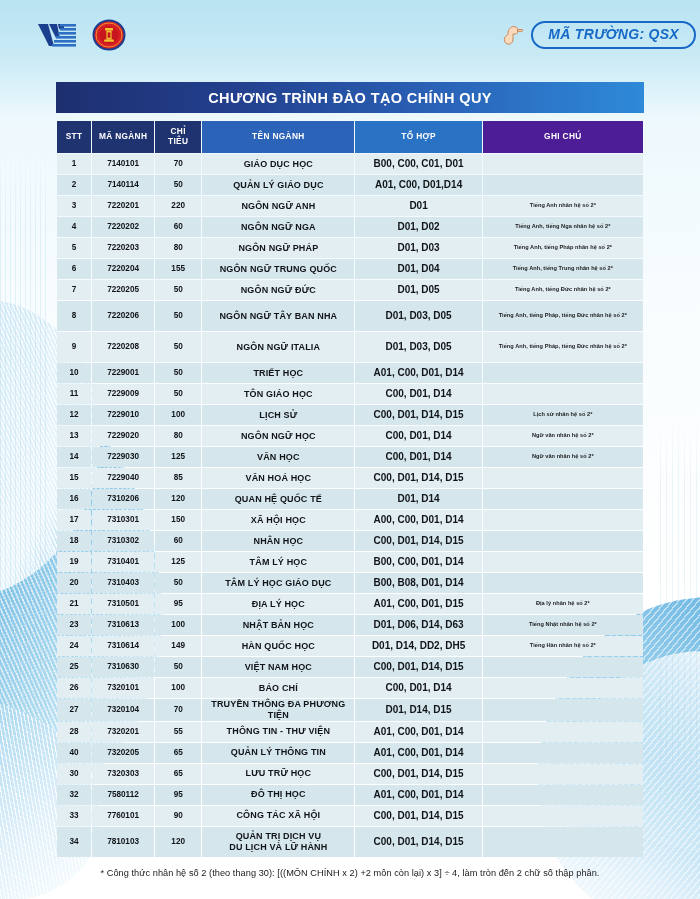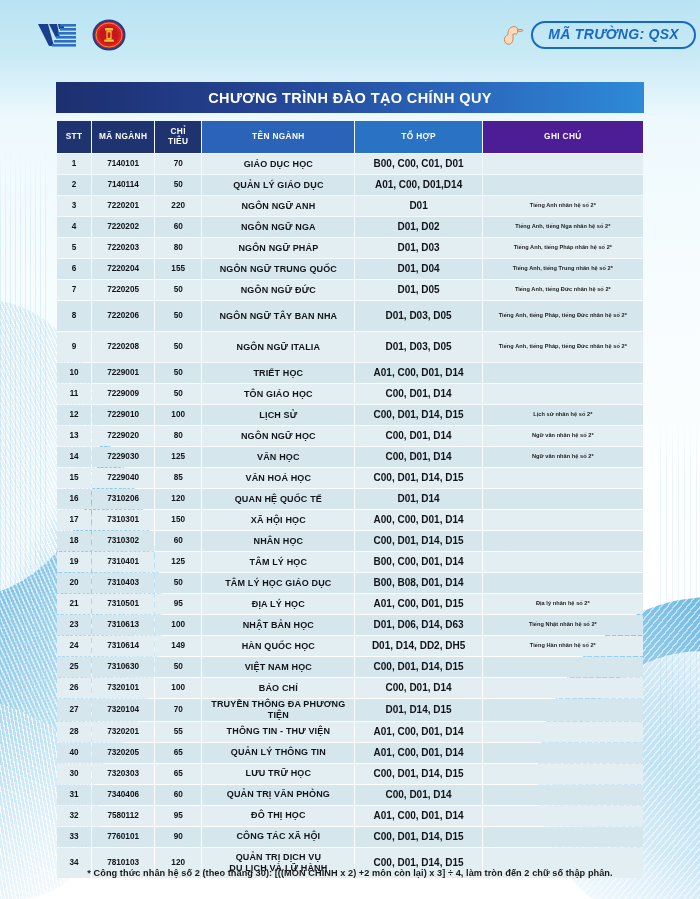--- a/index.html
+++ b/index.html
@@ -153,21 +153,20 @@
   }
   tbody tr.tall td { height: 30px; }
 
   
   .footnote {
     position: absolute; left: 0; top: 868px; width: 700px;
     text-align: center;
     font-size: 9.2px;
     color: #1a1a1a;
     letter-spacing: .05px;
-    font-weight: bold;
   }
 </style>
 </head>
 <body>
 
 <div class="bg-top"></div>
 <div class="bg-body"></div>
 <div class="wave-left"></div>
 <div class="wave-left2"></div>
 <div class="wave-left3"></div>
@@ -462,28 +461,20 @@
         </tr>
         <tr>
           <td class="c-stt">30</td>
           <td class="c-ma">7320303</td>
           <td class="c-ct">65</td>
           <td class="c-ten">LƯU TRỮ HỌC</td>
           <td class="c-th">C00, D01, D14, D15</td>
           <td class="c-gc"></td>
         </tr>
         <tr>
-          <td class="c-stt">31</td>
-          <td class="c-ma">7340406</td>
-          <td class="c-ct">60</td>
-          <td class="c-ten">QUẢN TRỊ VĂN PHÒNG</td>
-          <td class="c-th">C00, D01,  D14</td>
-          <td class="c-gc"></td>
-        </tr>
-        <tr>
           <td class="c-stt">32</td>
           <td class="c-ma">7580112</td>
           <td class="c-ct">95</td>
           <td class="c-ten">ĐÔ THỊ HỌC</td>
           <td class="c-th">A01, C00, D01, D14</td>
           <td class="c-gc"></td>
         </tr>
         <tr>
           <td class="c-stt">33</td>
           <td class="c-ma">7760101</td>

